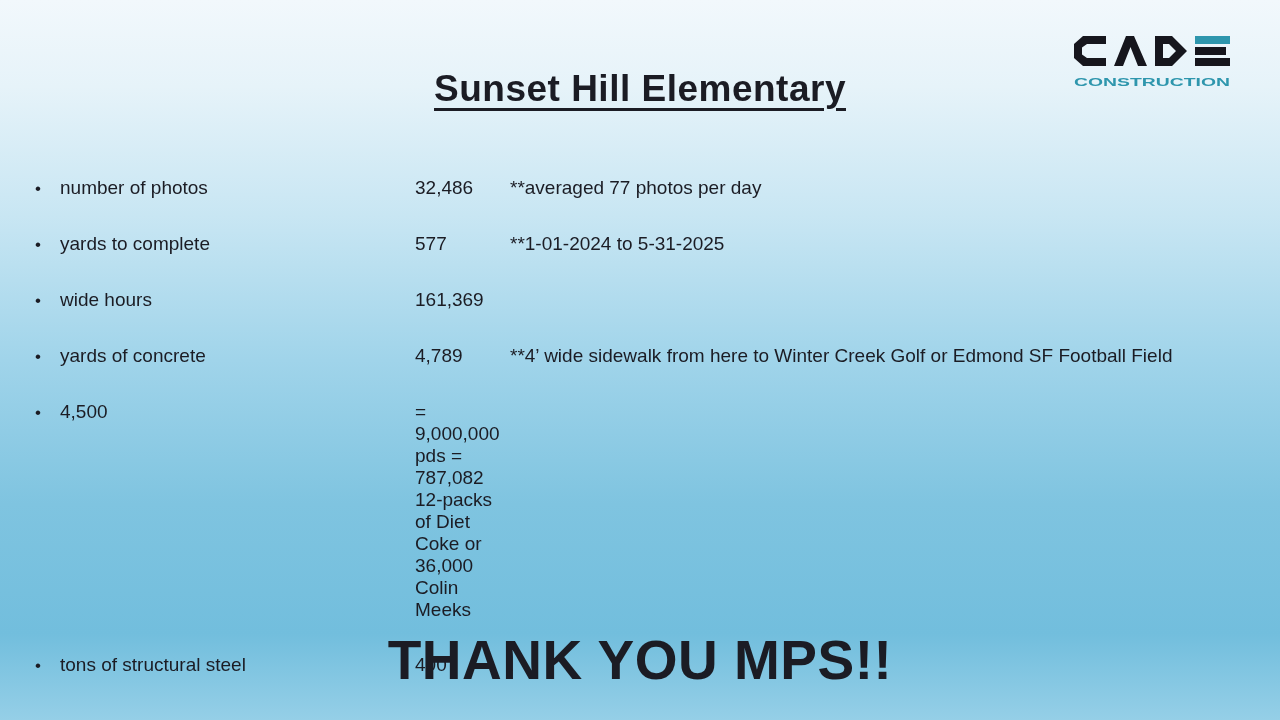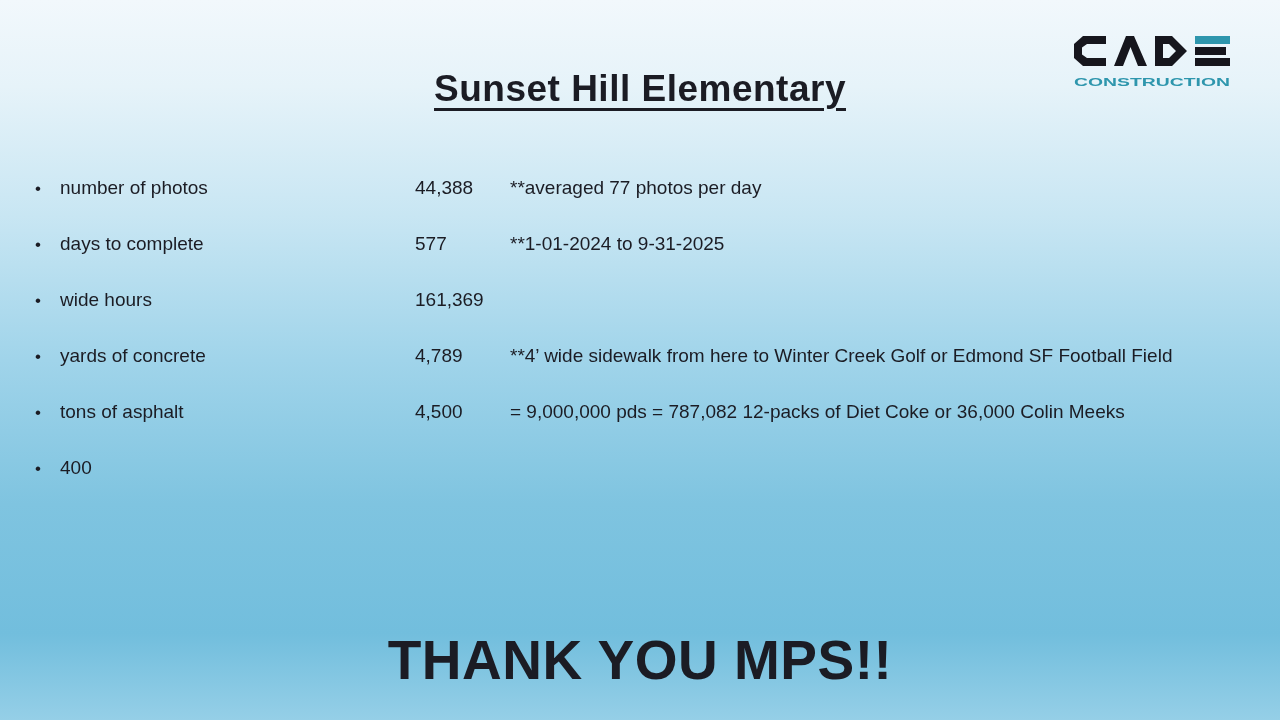--- a/index.html
+++ b/index.html
@@ -93,51 +93,51 @@
   <text x="78" y="50" text-anchor="middle" textLength="156" lengthAdjust="spacingAndGlyphs" font-family="Liberation Sans, DejaVu Sans, sans-serif" font-size="10" font-weight="bold" fill="#2e96ad">CONSTRUCTION</text>
 </svg>
 
 <h1 class="slide-title">Sunset Hill Elementary</h1>
 
 <div class="stats-list">
 
   <div class="stat-row">
     <span class="bullet">•</span>
     <span class="stat-label">number of photos</span>
-    <span class="stat-value">44,388</span>
+    <span class="stat-value">32,486</span>
     <span class="stat-note">**averaged 77 photos per day</span>
   </div>
 
   <div class="stat-row">
     <span class="bullet">•</span>
-    <span class="stat-label">days to complete</span>
+    <span class="stat-label">yards to complete</span>
     <span class="stat-value">577</span>
-    <span class="stat-note">**1-01-2024 to 9-31-2025</span>
+    <span class="stat-note">**1-01-2024 to 5-31-2025</span>
   </div>
 
   <div class="stat-row">
     <span class="bullet">•</span>
     <span class="stat-label">wide hours</span>
     <span class="stat-value">161,369</span>
   </div>
 
   <div class="stat-row">
     <span class="bullet">•</span>
     <span class="stat-label">yards of concrete</span>
     <span class="stat-value">4,789</span>
     <span class="stat-note">**4’ wide sidewalk from here to Winter Creek Golf or Edmond SF Football Field</span>
   </div>
 
   <div class="stat-row">
     <span class="bullet">•</span>
-    <span class="stat-label">tons of asphalt</span>
     <span class="stat-value">4,500</span>
     <span class="stat-note">= 9,000,000 pds = 787,082 12-packs of Diet Coke or 36,000 Colin Meeks</span>
   </div>
 
   <div class="stat-row">
     <span class="bullet">•</span>
+    <span class="stat-label">tons of structural steel</span>
     <span class="stat-value">400</span>
   </div>
 
 </div>
 
 <div class="thank-you">THANK YOU MPS!!</div>
 
 </body></html>

